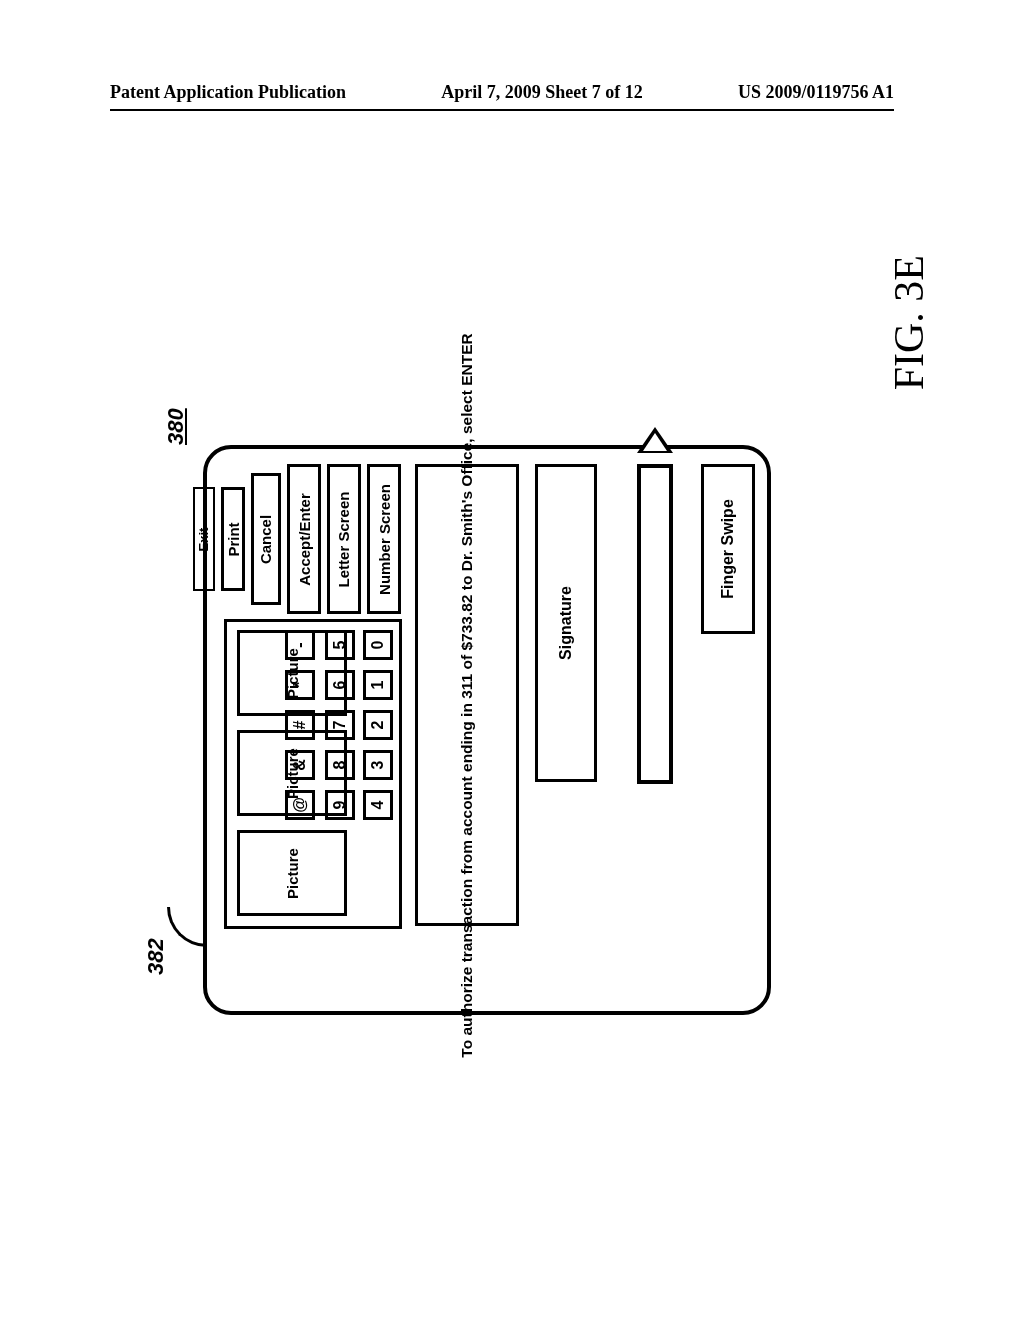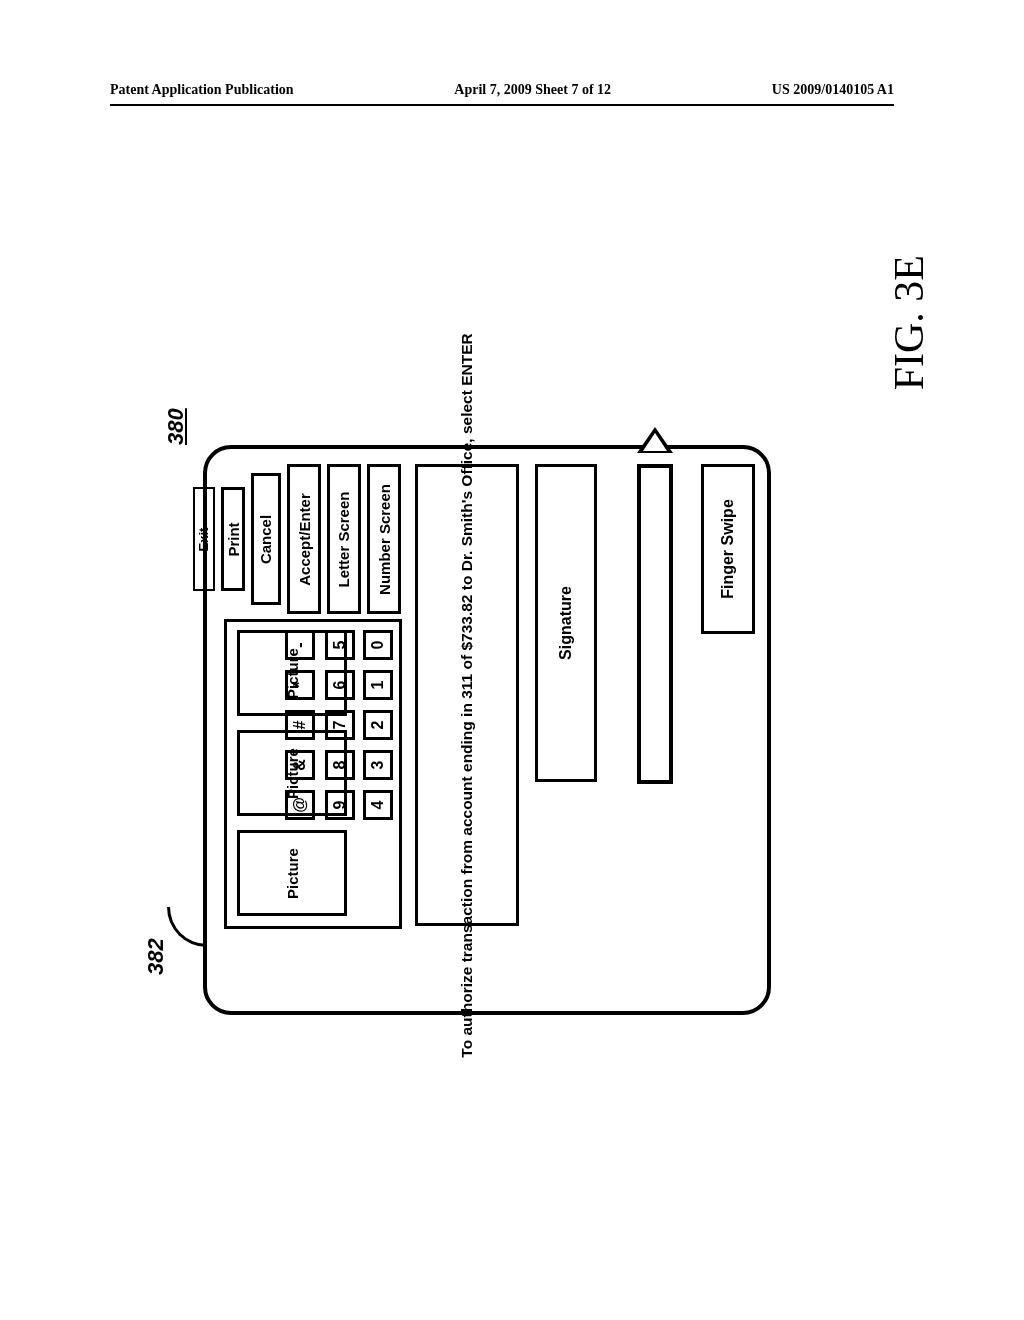--- a/index.html
+++ b/index.html
@@ -10,21 +10,21 @@
     font-family: "Times New Roman", serif;
     position: relative;
   }
   .page-header {
     position: absolute;
     top: 82px;
     left: 110px;
     right: 130px;
     display: flex;
     justify-content: space-between;
-    font-size: 14px;
+    font-size: 18px;
     font-weight: bold;
     border-bottom: 2px solid #000;
     padding-bottom: 6px;
   }
   .figure-area {
     position: absolute;
     top: 255px;
     left: 155px;
     width: 700px;
     height: 820px;
@@ -122,21 +122,21 @@
   .side-btn span { transform: rotate(-90deg); white-space: nowrap; font-weight: bold; font-size: 15px; }
 
   .finger-box { position: absolute; top: 15px; left: 494px; width: 54px; height: 170px; }
 </style>
 </head>
 <body>
 
 <div class="page-header">
   <span>Patent Application Publication</span>
   <span>April 7, 2009  Sheet 7 of 12</span>
-  <span>US 2009/0140105 A1</span>
+  <span>US 2009/0119756 A1</span>
 </div>
 
 <div class="figure-area">
   <div class="fig-title">FIG. 3E</div>
   <div class="ref380">380</div>
   <div class="ref382">382</div>
   <div class="leader"></div>
 
   <div class="device">
 

